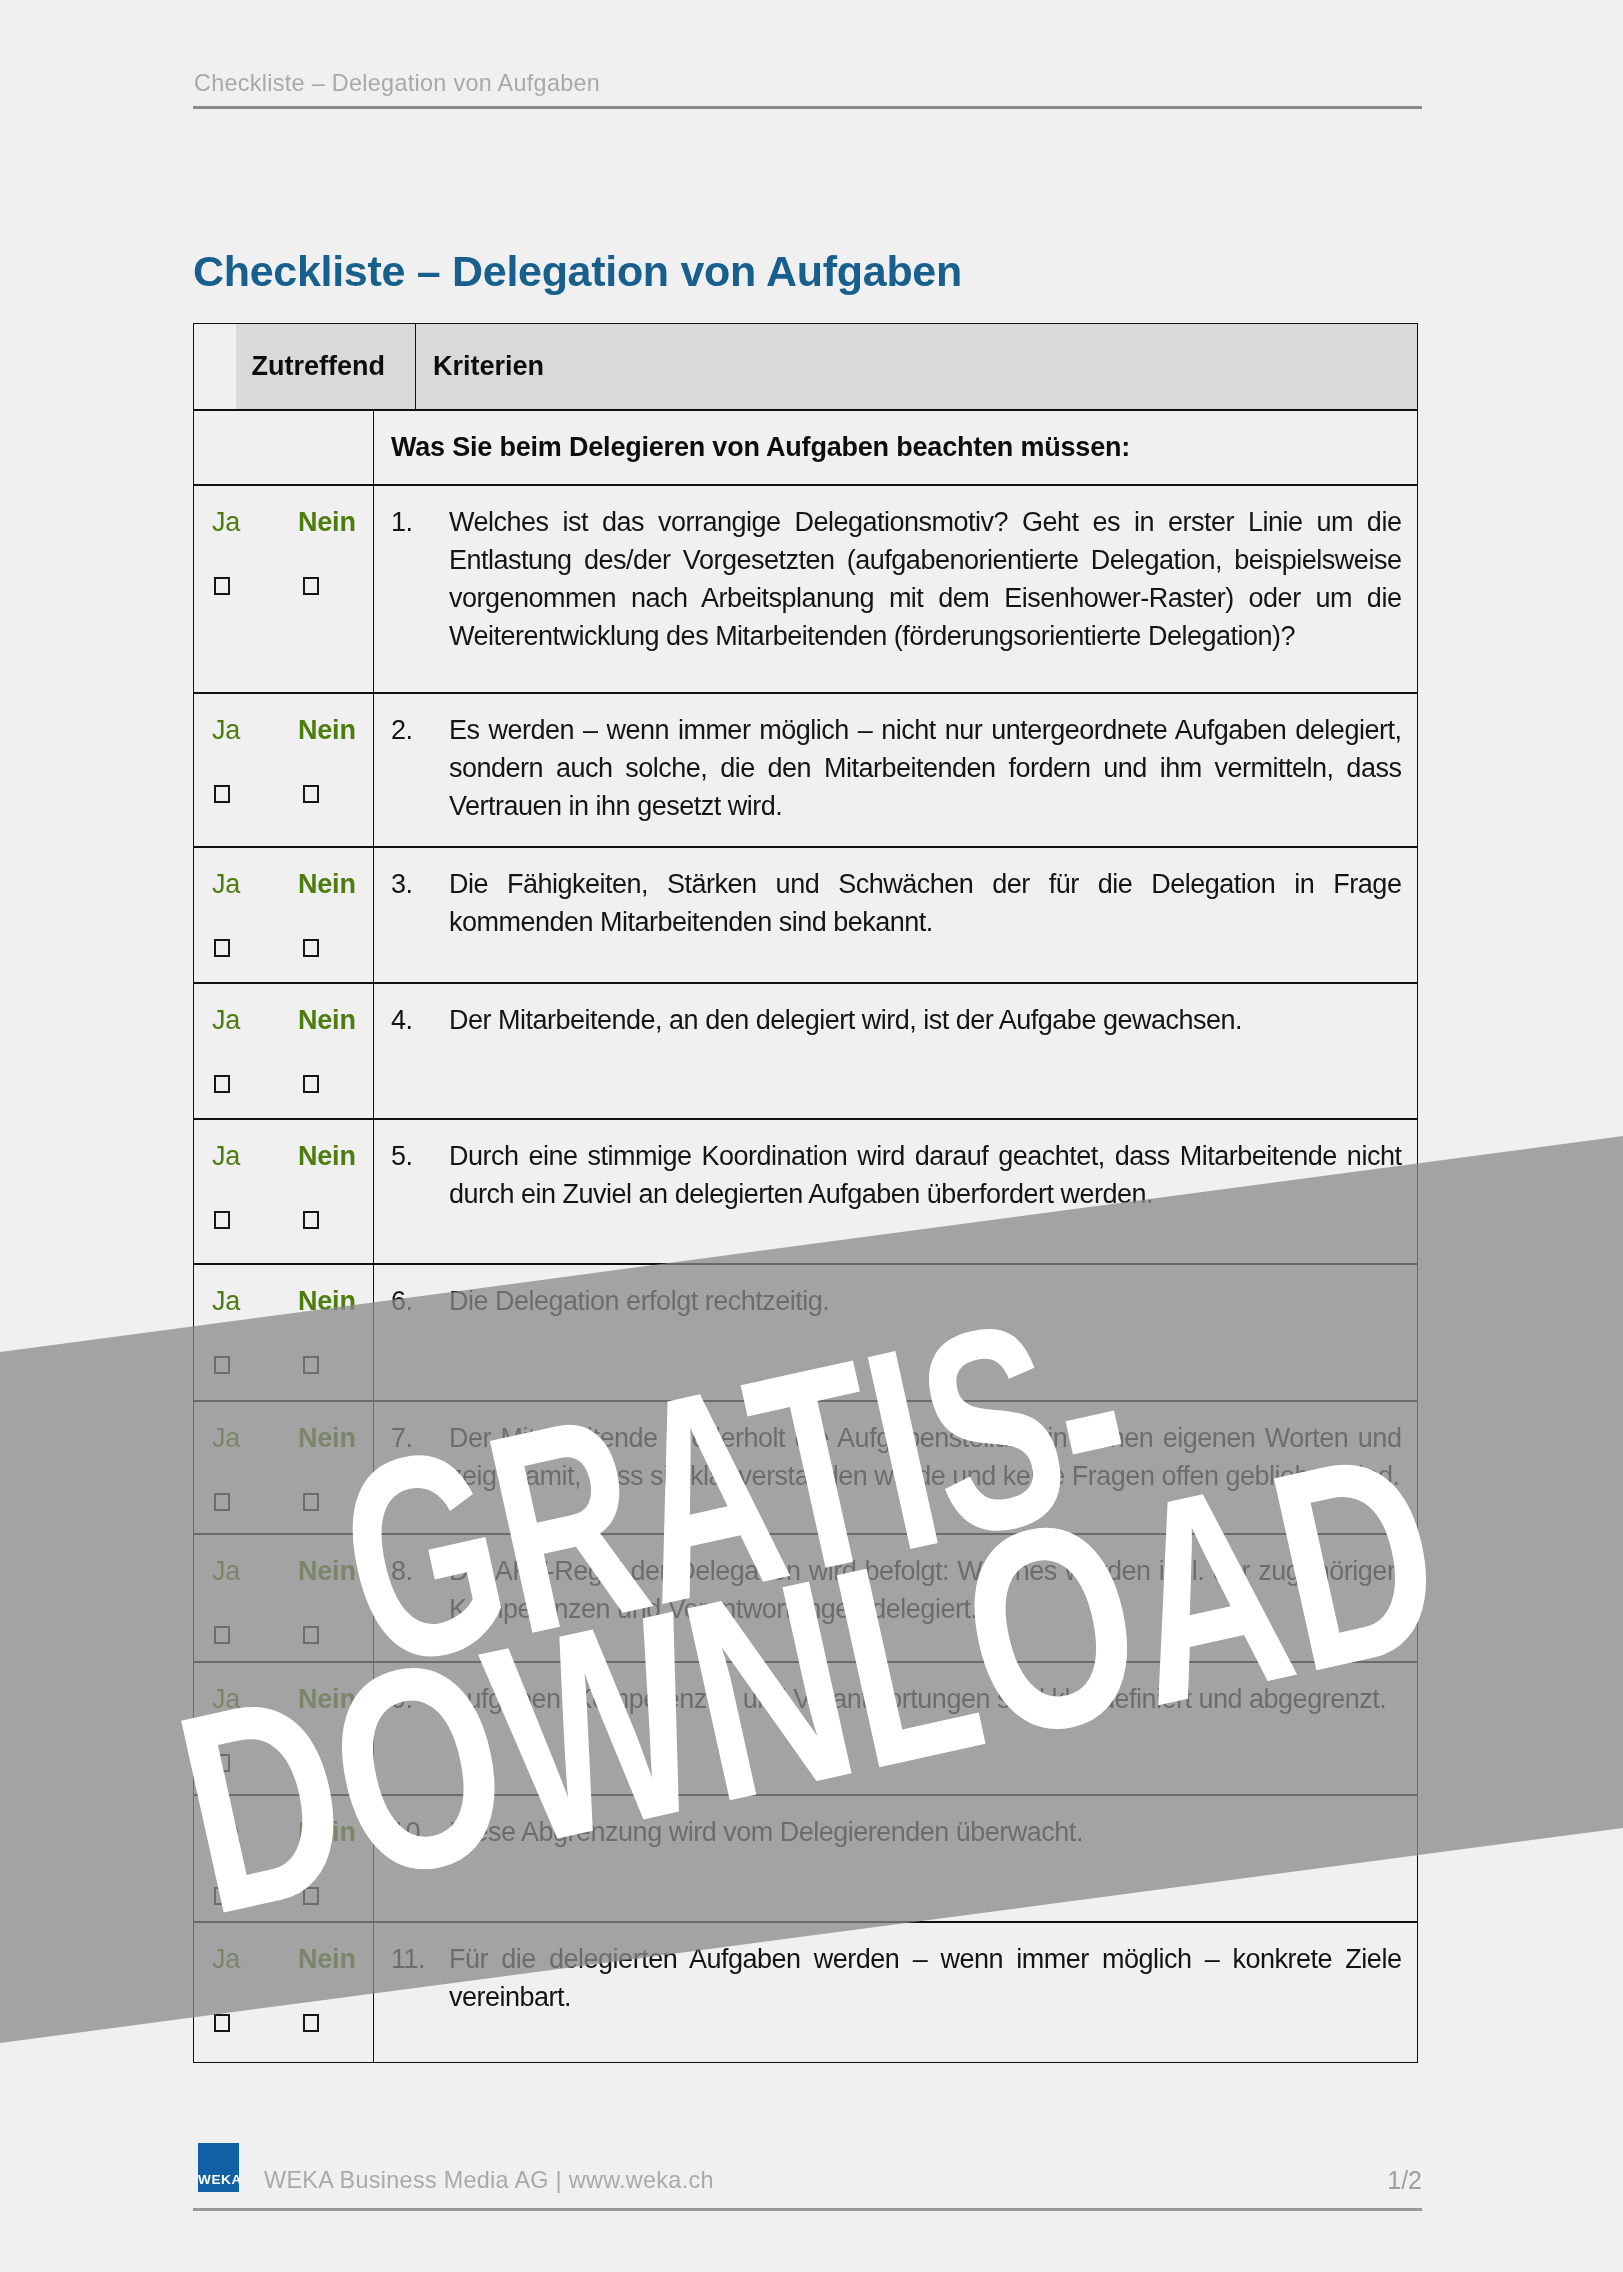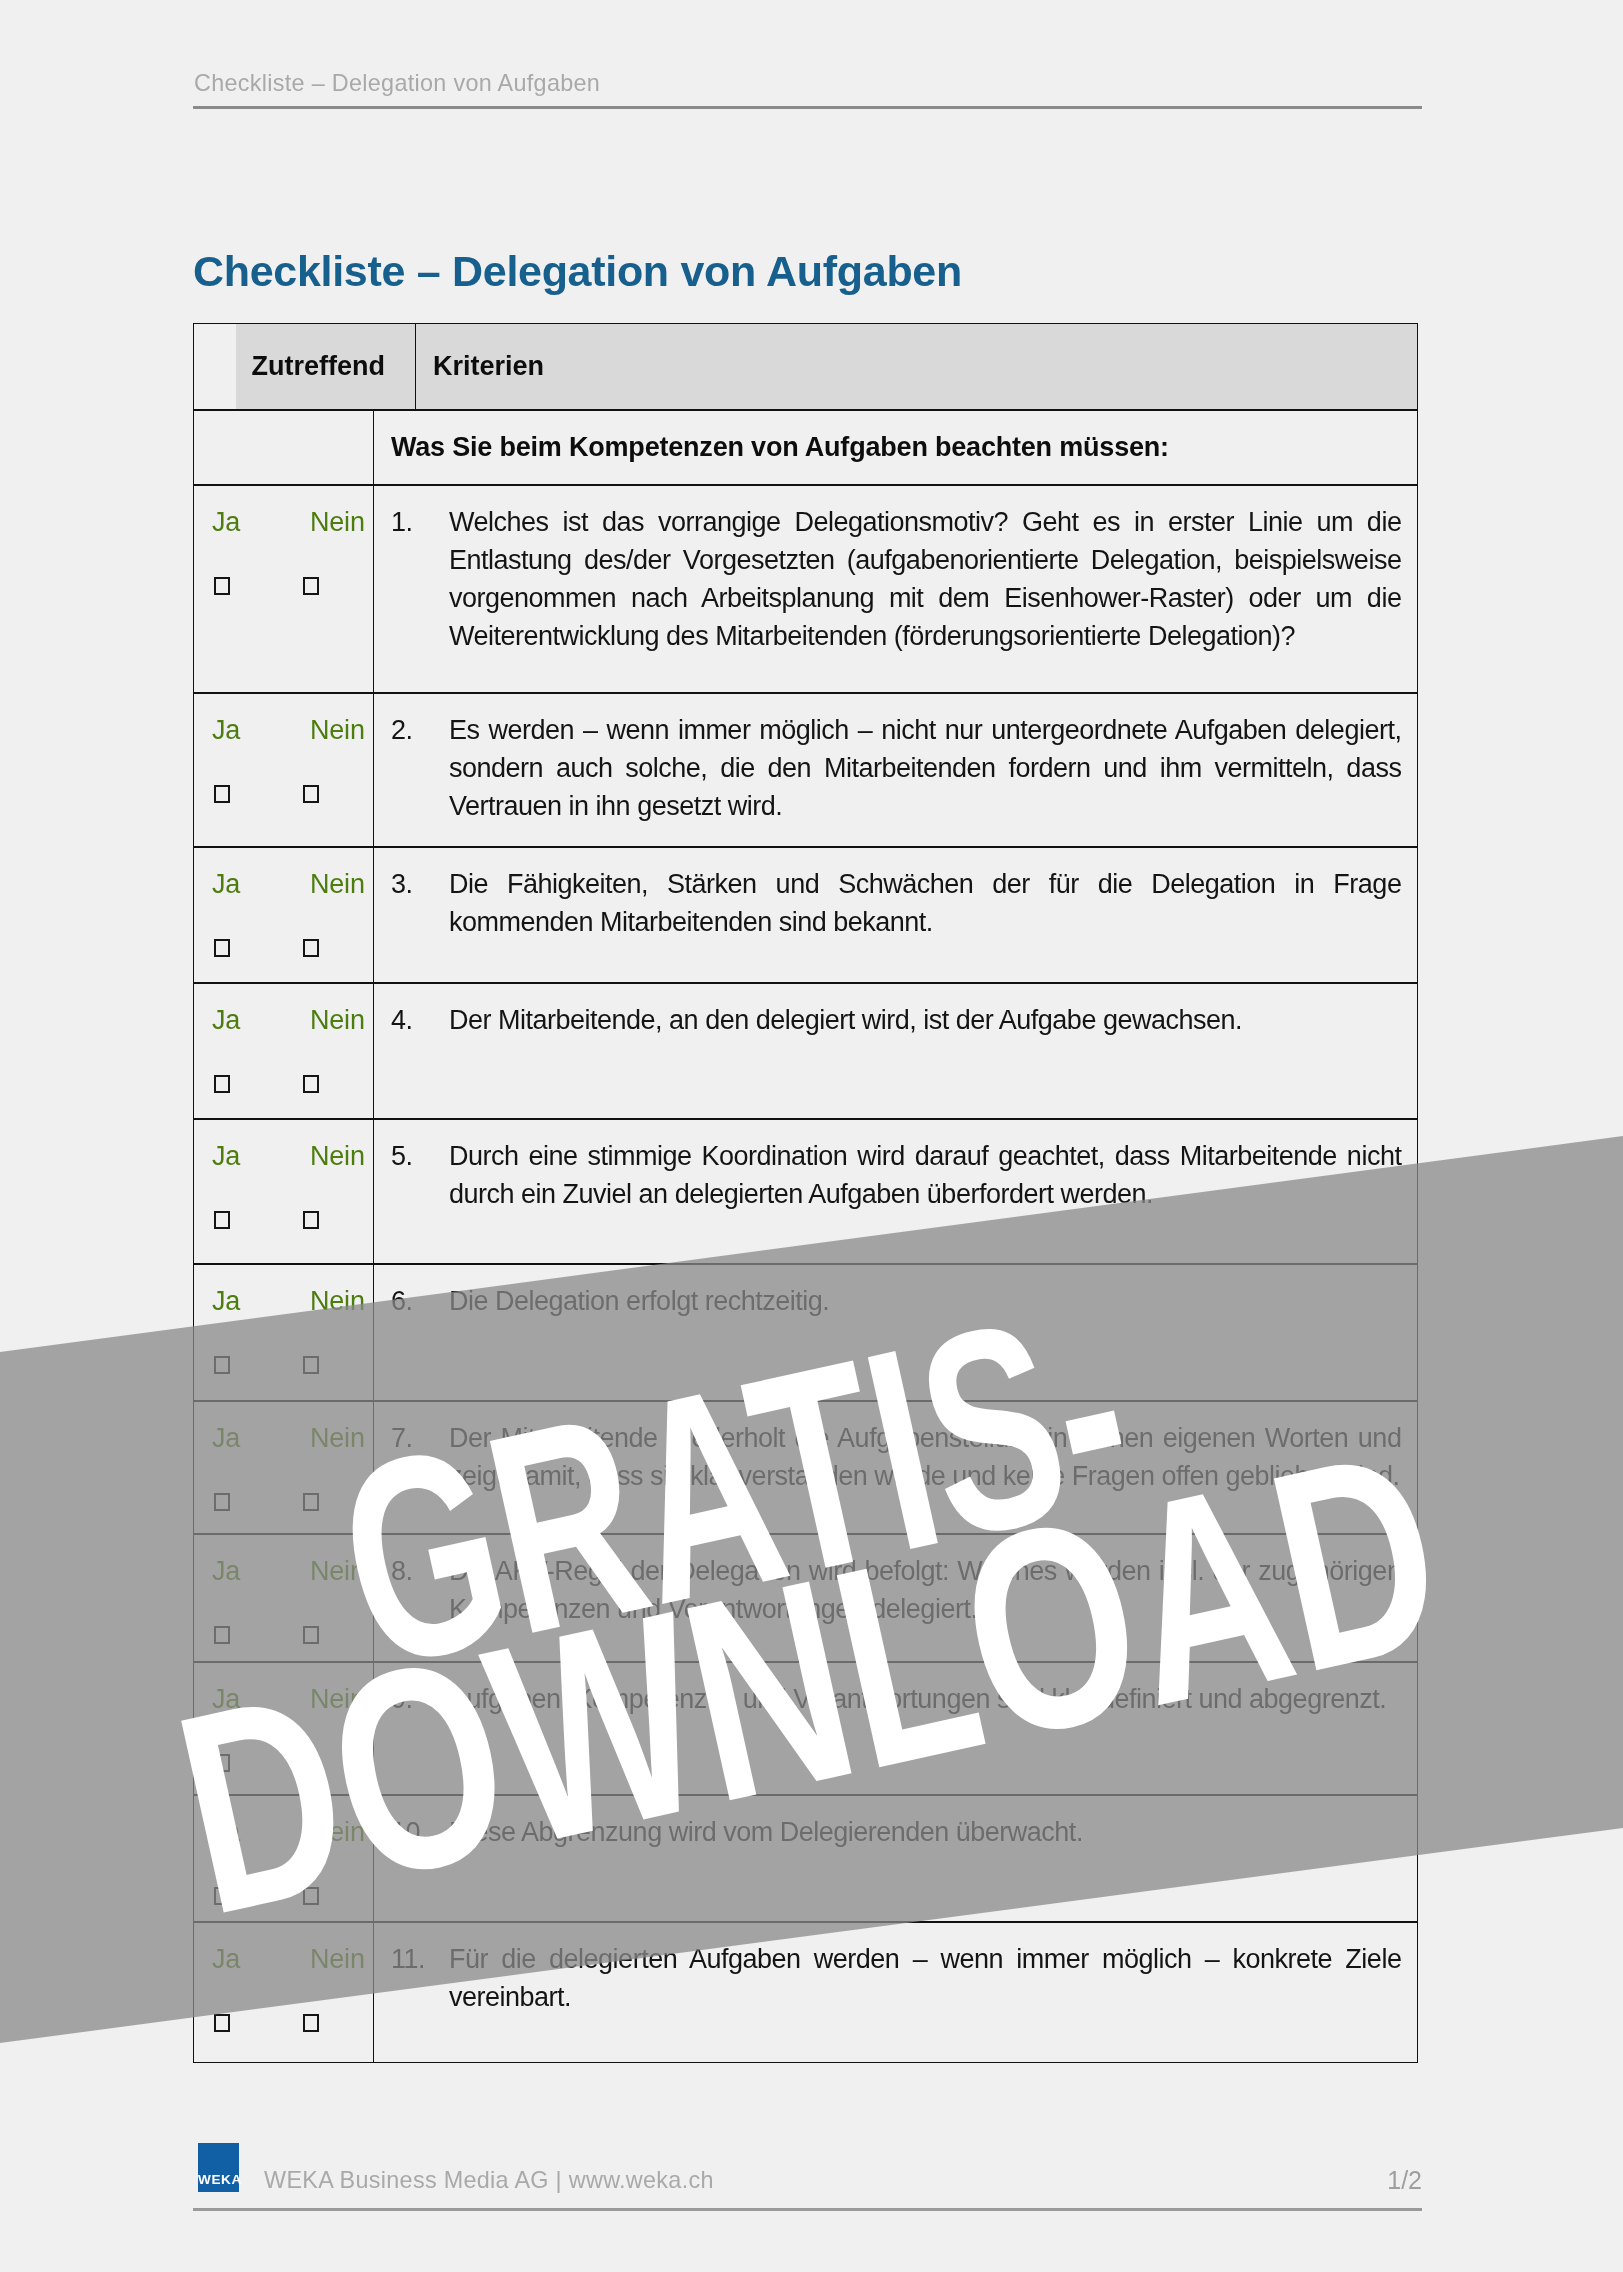--- a/index.html
+++ b/index.html
@@ -35,21 +35,21 @@
   .hdr{height:87px;padding-left:42px;}
   .hdr .cell-label{font-size:27px;font-weight:bold;color:#0d0d0d;}
   .hdr .c1 .cell-label{padding-left:15.6px;}
   .hdr .c2 .cell-label{padding-left:17px;}
   .subhdr{height:75px;}
   .subhdr .c2{display:flex;align-items:center;}
   .section-title{font-size:27px;font-weight:bold;color:#0d0d0d;padding-left:17px;letter-spacing:-0.2px;}
   
   .yn-label{position:absolute;top:21px;font-size:27px;letter-spacing:-0.2px;color:#4d7c0f;}
   .yn-ja{left:18px;}
-  .yn-nein{left:116px;}
+  .yn-nein{left:104px;font-weight:bold;}
   .cbox{
     position:absolute;top:91px;width:16px;height:18px;box-sizing:border-box;
     border:2.6px solid #151515;background:transparent;
   }
   .cbox-ja{left:19.5px;}
   .cbox-nein{left:109px;}
   
   .crit{display:flex;padding:17px 15.6px 0 17px;}
   .crit .num{width:58px;flex:none;font-size:27px;line-height:38px;letter-spacing:-0.5px;color:#141414;}
   .crit .txt{
@@ -101,21 +101,21 @@
         <span class="cell-label">Zutreffend</span>
       </div>
     <div class="c2">
         <span class="cell-label">Kriterien</span>
       </div>
   </div>
 
   <div class="row subhdr">
     <div class="c1"></div>
     <div class="c2">
-        <span class="section-title">Was Sie beim Kompetenzen von Aufgaben beachten müssen:</span>
+        <span class="section-title">Was Sie beim Delegieren von Aufgaben beachten müssen:</span>
       </div>
   </div>
 
   <div class="row" style="height:208px">
     <div class="c1">
       <span class="yn-label yn-ja">Ja</span>
       <span class="yn-label yn-nein">Nein</span>
       <span class="cbox cbox-ja"></span>
       <span class="cbox cbox-nein"></span>
     </div>

